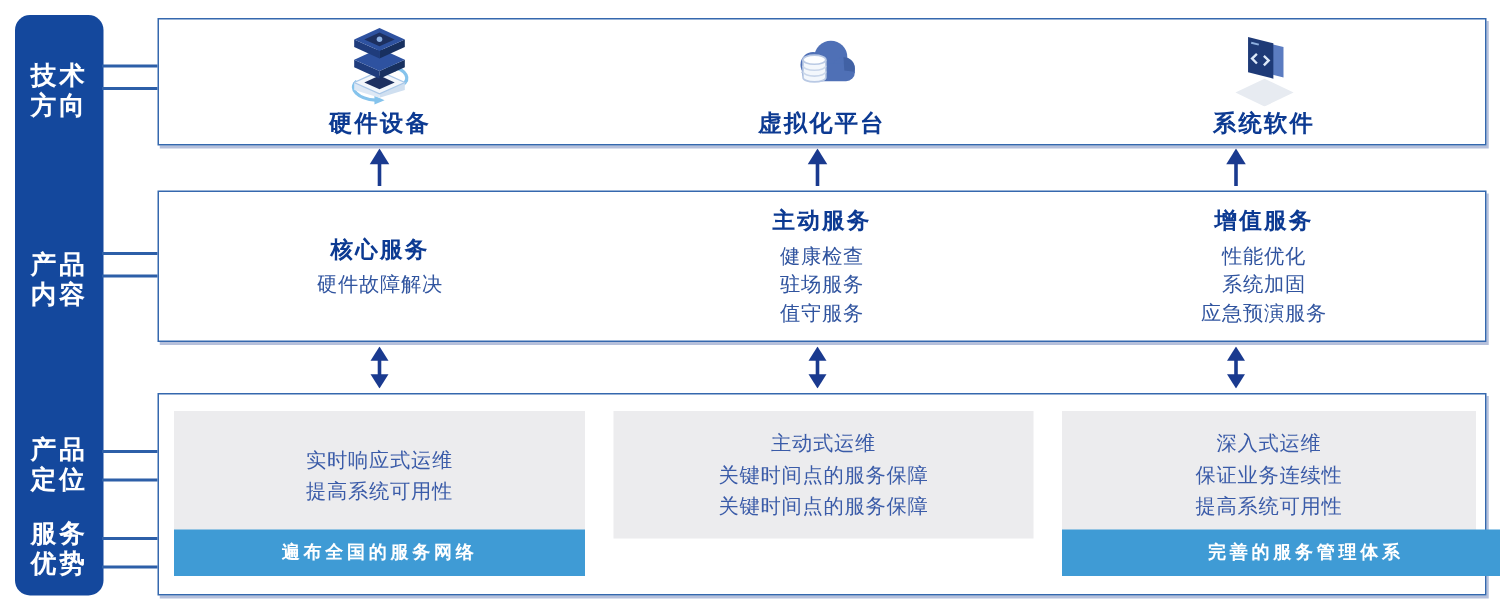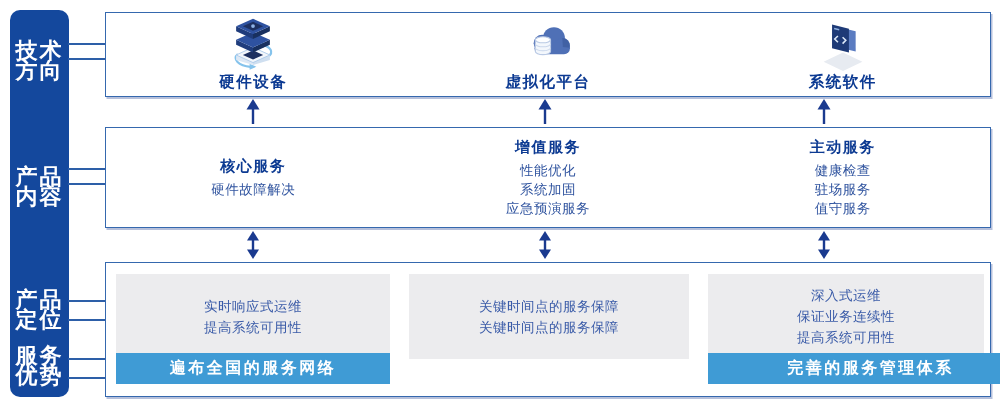--- a/index.html
+++ b/index.html
@@ -6,21 +6,21 @@
   .canvas {
     position:relative; width:1000px; height:407px; background:#ffffff;
     font-family:"Liberation Sans", sans-serif; overflow:hidden;
   }
   .sidebar {
     position:absolute; left:10px; top:10px; width:59px; height:387px;
     background:#14489D; border-radius:10px;
   }
   .side-label {
     position:absolute; left:0; width:100%; text-align:center;
-    color:#ffffff; font-weight:bold; font-size:22px; line-height:20px;
+    color:#ffffff; font-weight:bold; font-size:17px; line-height:20px;
     white-space:pre-line; letter-spacing:2px;
   }
   .conn { position:absolute; left:68px; width:38px; height:2px; background:#2D5FA8; }
   .box {
     position:absolute; left:105px; width:886px; background:#ffffff;
     border:1.5px solid #3568AE; box-sizing:border-box;
     box-shadow:1.5px 2px 0 rgba(27,58,143,.32);
   }
   .top-box { top:12px; height:85px; display:flex; }
   .mid-box { top:127px; height:101px; display:flex; }
@@ -30,21 +30,21 @@
   .tech-label { color:#0C3A92; font-weight:bold; font-size:15.5px; letter-spacing:1.5px; margin-top:1px; }
   .mid-title { color:#0C3A92; font-weight:bold; font-size:15px; letter-spacing:1.5px; margin-bottom:4px; }
   .mid-line { color:#30549F; font-size:13.5px; line-height:19px; letter-spacing:.5px; }
   .gray-box {
     position:absolute; top:11px; height:85px; background:#ECECEE;
     display:flex; flex-direction:column; justify-content:center; text-align:center;
   }
   .gray-line { color:#3A5BA8; font-size:13.5px; line-height:21px; letter-spacing:.5px; }
   .bar {
     position:absolute; top:90px; height:31px; background:#3F9BD5;
-    color:#ffffff; font-weight:bold; font-size:16px; letter-spacing:2.5px;
+    color:#ffffff; font-weight:bold; font-size:12px; letter-spacing:2.5px;
     display:flex; align-items:center; justify-content:center;
   }
   .arrow { position:absolute; width:16px; }
   .arrow svg { display:block; }
 </style>
 </head>
 <body>
 
 <div class="canvas">
 
@@ -140,30 +140,30 @@
         <polygon points="8,0 14.5,10.5 1.5,10.5" fill="#1A3A8F"></polygon>
       </svg>
   </span>
 
   <section class="box mid-box">
     <div class="col">
       <div class="mid-title">核心服务</div>
       <div class="mid-line">硬件故障解决</div>
     </div>
     <div class="col">
+      <div class="mid-title">主动服务</div>
+      <div class="mid-line">健康检查</div>
+      <div class="mid-line">驻场服务</div>
+      <div class="mid-line">值守服务</div>
+    </div>
+    <div class="col">
       <div class="mid-title">增值服务</div>
       <div class="mid-line">性能优化</div>
       <div class="mid-line">系统加固</div>
       <div class="mid-line">应急预演服务</div>
-    </div>
-    <div class="col">
-      <div class="mid-title">主动服务</div>
-      <div class="mid-line">健康检查</div>
-      <div class="mid-line">驻场服务</div>
-      <div class="mid-line">值守服务</div>
     </div>
   </section>
 
   <span class="arrow" style="left:245px; top:231px">
     <svg width="16" height="28" viewBox="0 0 16 28">
         <path d="M8 7 V21" stroke="#1A3A8F" stroke-width="2.4"></path>
         <polygon points="8,0 14,9.5 2,9.5" fill="#1A3A8F"></polygon>
         <polygon points="8,28 14,18.5 2,18.5" fill="#1A3A8F"></polygon>
       </svg>
   </span>
@@ -181,20 +181,21 @@
         <polygon points="8,28 14,18.5 2,18.5" fill="#1A3A8F"></polygon>
       </svg>
   </span>
 
   <section class="box bot-box">
     <div class="gray-box" style="left:10px; width:274px">
       <div class="gray-line">实时响应式运维</div>
       <div class="gray-line">提高系统可用性</div>
     </div>
     <div class="gray-box" style="left:303px; width:280px">
+      <div class="gray-line">主动式运维</div>
       <div class="gray-line">关键时间点的服务保障</div>
       <div class="gray-line">关键时间点的服务保障</div>
     </div>
     <div class="gray-box" style="left:602px; width:276px">
       <div class="gray-line">深入式运维</div>
       <div class="gray-line">保证业务连续性</div>
       <div class="gray-line">提高系统可用性</div>
     </div>
     <div class="bar" style="left:10px; width:274px">遍布全国的服务网络</div>
     <div class="bar" style="left:602px; width:325px">完善的服务管理体系</div>

